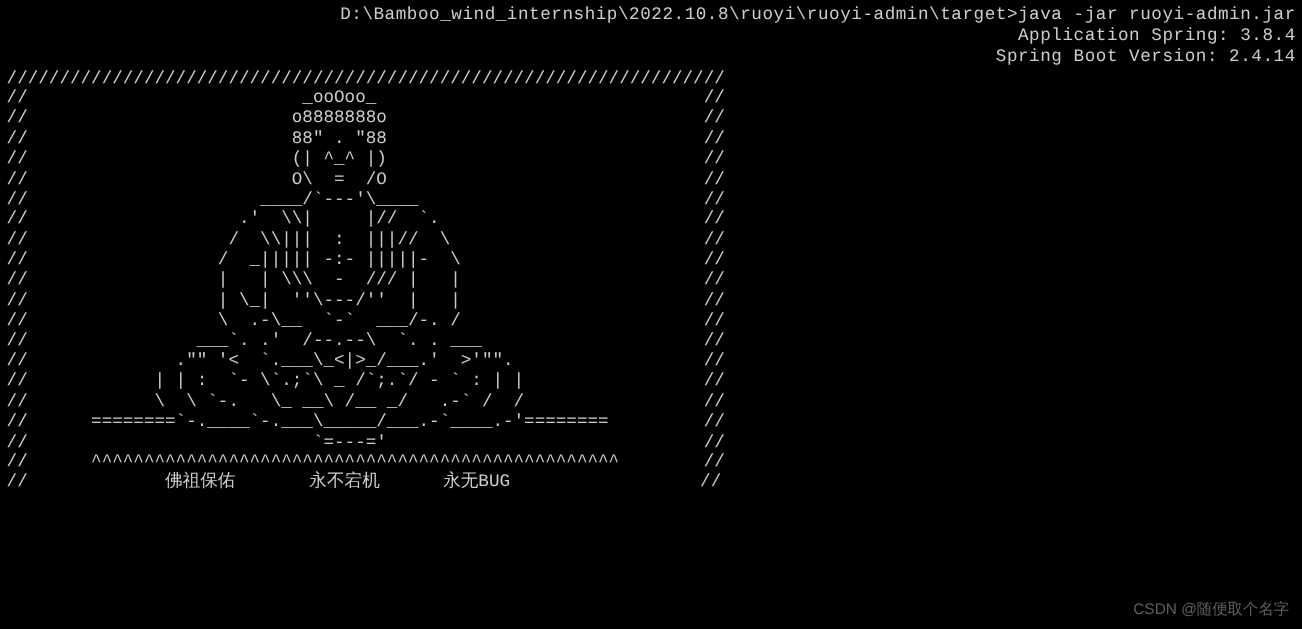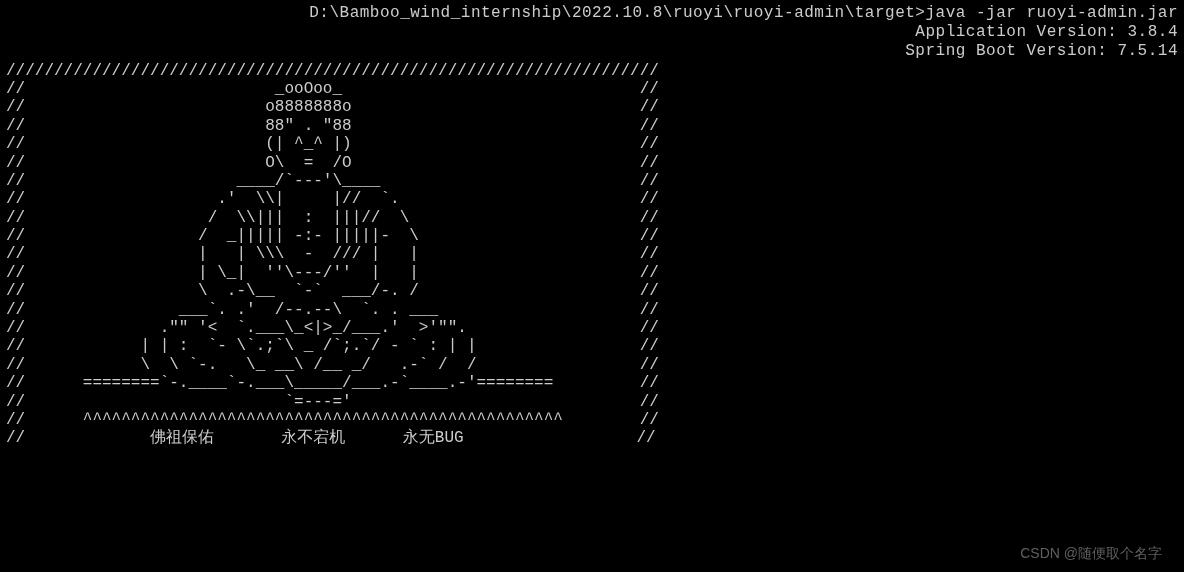--- a/index.html
+++ b/index.html
@@ -41,33 +41,33 @@
     }
     .ascii-art {
       color: #cccccc;
       white-space: pre;
       font-family: "Consolas", "Courier New", monospace;
       line-height: 1.15;
     }
     .watermark {
       position: absolute;
       bottom: 10px;
-      right: 22px;
+      right: 12px;
       color: #888888;
       font-size: 14px;
       font-family: Arial, sans-serif;
       opacity: 0.7;
     }
   </style>
 </head>
 <body>
 
 <div class="terminal-line command-line"><span class="prompt">D:\Bamboo_wind_internship\2022.10.8\ruoyi\ruoyi-admin\target&gt;</span><span class="command">java -jar ruoyi-admin.jar</span></div>
-<div class="terminal-line app-version">Application Version: 3.8.4</div>
-<div class="terminal-line spring-version">Spring Boot Version: 7.5.14</div>
+<div class="terminal-line app-version">Application Spring: 3.8.4</div>
+<div class="terminal-line spring-version">Spring Boot Version: 2.4.14</div>
 <div class="ascii-art">////////////////////////////////////////////////////////////////////
 //                          _ooOoo_                               //
 //                         o8888888o                              //
 //                         88" . "88                              //
 //                         (| ^_^ |)                              //
 //                         O\  =  /O                              //
 //                      ____/`---'\____                           //
 //                    .'  \\|     |//  `.                         //
 //                   /  \\|||  :  |||//  \                        //
 //                  /  _||||| -:- |||||-  \                       //

